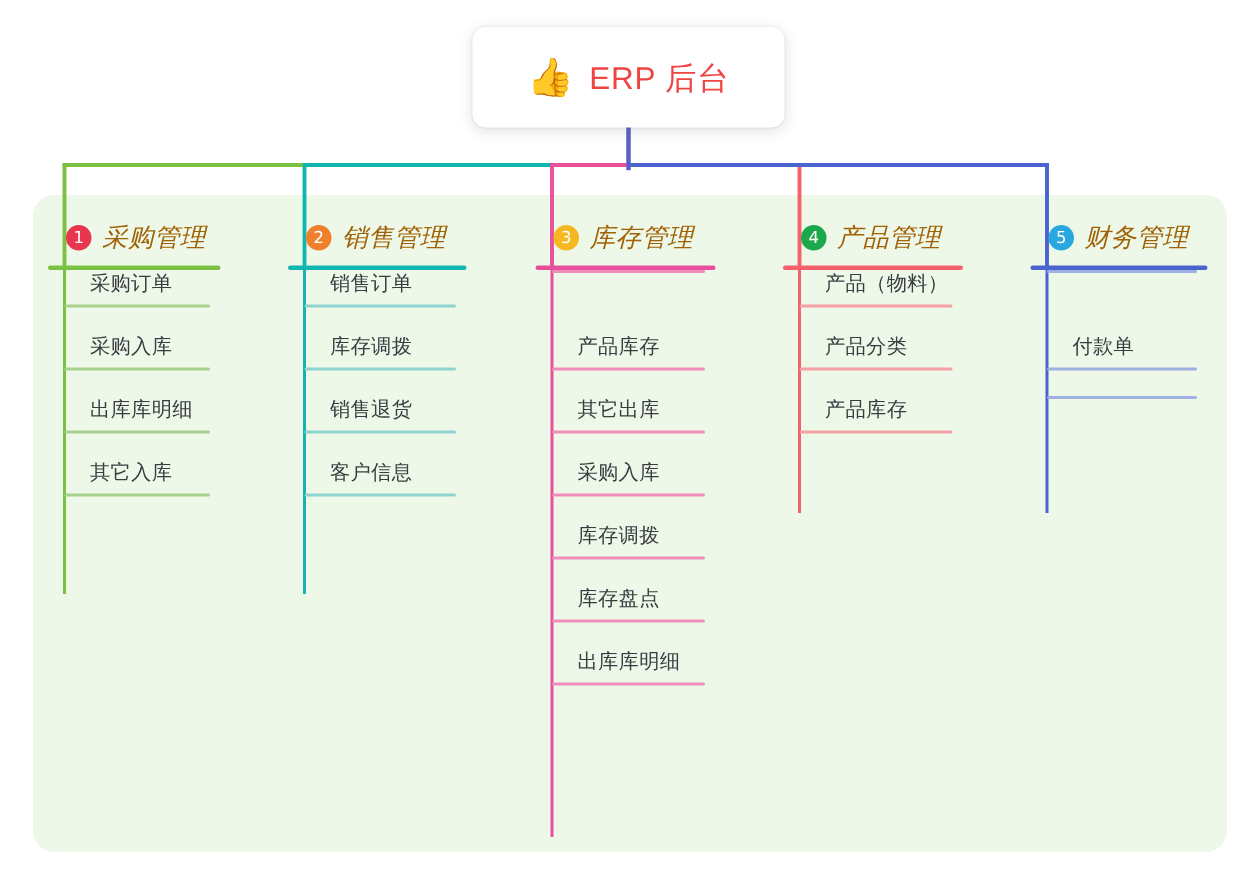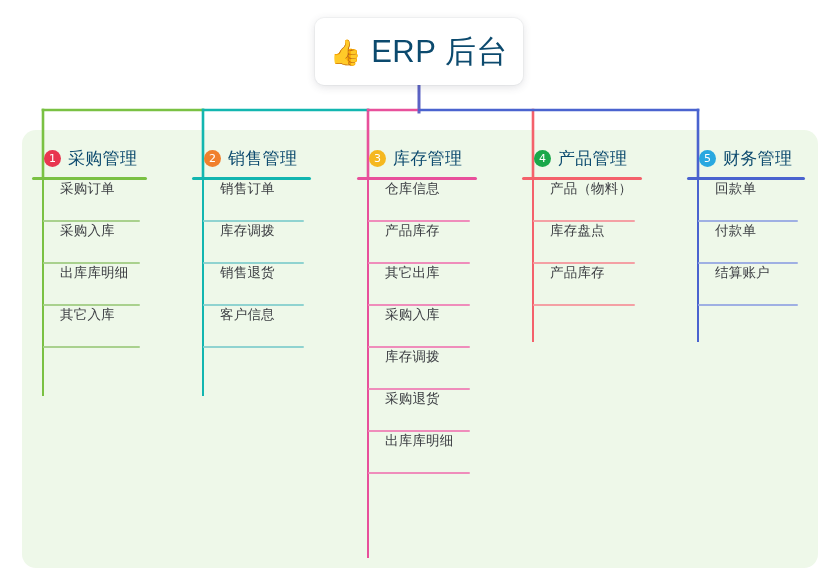--- a/index.html
+++ b/index.html
@@ -40,22 +40,22 @@
     box-sizing: border-box;
     z-index: 5;
   }
   .root-emoji {
     font-size: 25px;
     line-height: 1;
     display: inline-block;
     transform: translateY(1px);
   }
   .root-title {
-    font-size: 31px;
-    color: #0c4a6e;
+    font-size: 21px;
+    color: #ef4444;
     letter-spacing: 0.5px;
     white-space: nowrap;
   }
 
   
   .panel {
     position: absolute;
     left: 22px;
     top: 130px;
     width: 796px;
@@ -95,23 +95,24 @@
     border-radius: 50%;
     color: #ffffff;
     font-size: 11px;
     line-height: 17px;
     text-align: center;
     font-family: "DejaVu Sans", sans-serif;
     flex: 0 0 auto;
   }
   .col-title {
     font-size: 17px;
-    color: #0c4a6e;
+    color: #a16207;
     white-space: nowrap;
     letter-spacing: 0.3px;
+    font-style: italic;
   }
   .head-rule {
     height: 3px;
     border-radius: 2px;
     margin-top: 6px;
   }
 
   .leaves {
     position: relative;
     margin-top: 0px;
@@ -121,21 +122,21 @@
     left: 10px;
     top: 0;
     width: 2px;
   }
   .leaf {
     position: relative;
     height: 42px;
     box-sizing: border-box;
     display: flex;
     flex-direction: column;
-    justify-content: space-between;
+    justify-content: flex-start;
   }
   .leaf-label {
     font-size: 13.5px;
     color: #3a3c41;
     white-space: nowrap;
     padding-left: 28px;
     padding-bottom: 5px;
     letter-spacing: 0.2px;
   }
   .leaf-rule {
@@ -226,41 +227,40 @@
       </div>
       <div class="column" style="left: 357px;">
         <div class="col-head">
           <span class="badge" style="background: rgb(245, 184, 32);">3</span>
           <span class="col-title">库存管理</span>
         </div>
         <div class="head-rule" style="background: rgb(232, 80, 155); width: 120px;"></div>
         <div class="leaves">
           <div class="spine" style="background: rgb(232, 80, 155); height: 378px;"></div>
           <div class="leaf">
-            <div class="leaf-label">仓库信息</div>
             <div class="leaf-rule" style="background: rgb(239, 141, 187); width: 102px;"></div>
           </div>
           <div class="leaf">
             <div class="leaf-label">产品库存</div>
             <div class="leaf-rule" style="background: rgb(239, 141, 187); width: 102px;"></div>
           </div>
           <div class="leaf">
             <div class="leaf-label">其它出库</div>
             <div class="leaf-rule" style="background: rgb(239, 141, 187); width: 102px;"></div>
           </div>
           <div class="leaf">
             <div class="leaf-label">采购入库</div>
             <div class="leaf-rule" style="background: rgb(239, 141, 187); width: 102px;"></div>
           </div>
           <div class="leaf">
             <div class="leaf-label">库存调拨</div>
             <div class="leaf-rule" style="background: rgb(239, 141, 187); width: 102px;"></div>
           </div>
           <div class="leaf">
-            <div class="leaf-label">采购退货</div>
+            <div class="leaf-label">库存盘点</div>
             <div class="leaf-rule" style="background: rgb(239, 141, 187); width: 102px;"></div>
           </div>
           <div class="leaf">
             <div class="leaf-label">出库库明细</div>
             <div class="leaf-rule" style="background: rgb(239, 141, 187); width: 102px;"></div>
           </div>
         </div>
       </div>
       <div class="column" style="left: 522px;">
         <div class="col-head">
@@ -268,46 +268,44 @@
           <span class="col-title">产品管理</span>
         </div>
         <div class="head-rule" style="background: rgb(244, 97, 107); width: 120px;"></div>
         <div class="leaves">
           <div class="spine" style="background: rgb(244, 97, 107); height: 162px;"></div>
           <div class="leaf">
             <div class="leaf-label">产品（物料）</div>
             <div class="leaf-rule" style="background: rgb(244, 160, 164); width: 102px;"></div>
           </div>
           <div class="leaf">
-            <div class="leaf-label">库存盘点</div>
+            <div class="leaf-label">产品分类</div>
             <div class="leaf-rule" style="background: rgb(244, 160, 164); width: 102px;"></div>
           </div>
           <div class="leaf">
             <div class="leaf-label">产品库存</div>
             <div class="leaf-rule" style="background: rgb(244, 160, 164); width: 102px;"></div>
           </div>
         </div>
       </div>
       <div class="column" style="left: 687px;">
         <div class="col-head">
           <span class="badge" style="background: rgb(41, 168, 224);">5</span>
           <span class="col-title">财务管理</span>
         </div>
         <div class="head-rule" style="background: rgb(74, 99, 207); width: 118px;"></div>
         <div class="leaves">
           <div class="spine" style="background: rgb(74, 99, 207); height: 162px;"></div>
           <div class="leaf">
-            <div class="leaf-label">回款单</div>
             <div class="leaf-rule" style="background: rgb(159, 176, 227); width: 100px;"></div>
           </div>
           <div class="leaf">
             <div class="leaf-label">付款单</div>
             <div class="leaf-rule" style="background: rgb(159, 176, 227); width: 100px;"></div>
           </div>
           <div class="leaf">
-            <div class="leaf-label">结算账户</div>
             <div class="leaf-rule" style="background: rgb(159, 176, 227); width: 100px;"></div>
           </div>
         </div>
       </div>
     </div>
 
 </div>
 
 </body></html>

